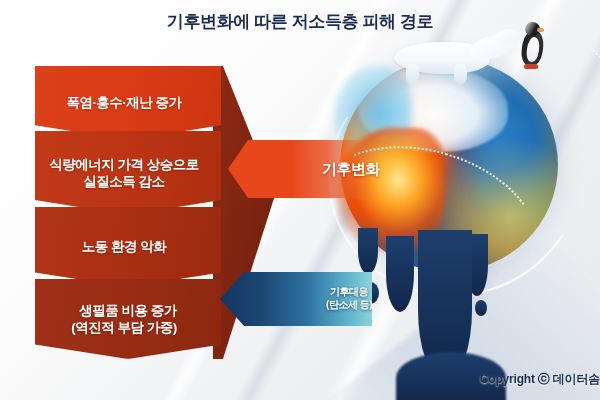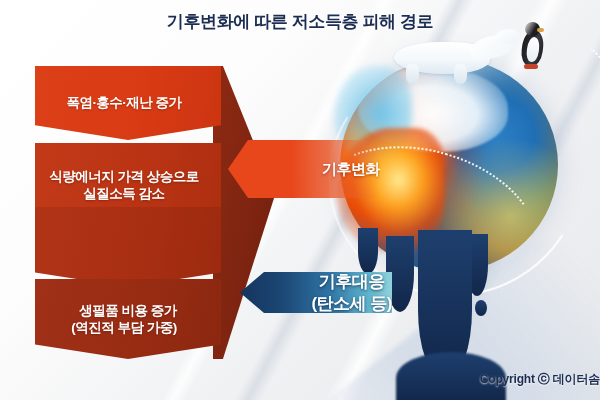--- a/index.html
+++ b/index.html
@@ -329,21 +329,20 @@
   }
   .chev-1 {
     top: 66px; height: 74px;
     background: linear-gradient(100deg, #dc4018 0%, #d93b14 55%, #cc3511 100%);
     clip-path: polygon(0% 0%, 100% 0%, 100% 80%, 50% 100%, 0% 80%);
   }
   .chev-2 {
     top: 131px; height: 84px;
     background: linear-gradient(100deg, #c23a18 0%, #ba3414 55%, #ad2f10 100%);
     clip-path: polygon(0% 0%, 100% 0%, 100% 82%, 50% 100%, 0% 82%);
-    margin-top: 12px;
   }
   .chev-3 {
     top: 207px; height: 80px;
     background: linear-gradient(100deg, #b13417 0%, #a92f12 55%, #9c2a0f 100%);
     clip-path: polygon(0% 0%, 100% 0%, 100% 82%, 50% 100%, 0% 82%);
   }
   .chev-4 {
     top: 279px; height: 80px;
     background: linear-gradient(100deg, #a03018 0%, #982c13 55%, #8c2710 100%);
     clip-path: polygon(0% 0%, 100% 0%, 100% 82%, 50% 100%, 0% 82%);
@@ -378,25 +377,25 @@
     width: 152px;
     height: 58px;
     font-size: 15px;
     background: linear-gradient(90deg, #e8471b 0%, #e8471b 42%, rgba(232,82,35,0.82) 66%, rgba(235,110,55,0.28) 88%, rgba(235,120,60,0) 100%);
     clip-path: polygon(0% 50%, 20px 0%, 100% 0%, 100% 100%, 20px 100%);
     text-shadow: 0 1px 3px rgba(120,30,8,0.6);
     padding-left: 14px;
     box-sizing: border-box;
   }
   .arrow-response {
-    left: 240px;
+    left: 220px;
     top: 272px;
     width: 152px;
-    height: 41px;
-    font-size: 17px;
+    height: 54px;
+    font-size: 10px;
     line-height: 1.26;
     background: linear-gradient(90deg, #14355e 0%, #1b4572 26%, #2e73a3 58%, #5eb3cc 84%, #8fd2dc 100%);
     clip-path: polygon(0% 50%, 24px 0%, 100% 0%, 100% 100%, 24px 100%);
     text-shadow: 0 1px 3px rgba(10,35,65,0.75);
     padding-left: 18px;
     box-sizing: border-box;
   }
 
   
   .copyright {
@@ -467,21 +466,21 @@
 
     <div class="chev chev-2">
       <span>
         <span>식량에너지 가격 상승으로</span><br>
         <span>실질소득 감소</span>
       </span>
     </div>
 
     <div class="chev chev-3">
       <span>
-        <br>
+        <span>노동 환경 악화</span><br>
       </span>
     </div>
 
     <div class="chev chev-4">
       <span>
         <span>생필품 비용 증가</span><br>
         <span>(역진적 부담 가중)</span>
       </span>
     </div>
   </div>

